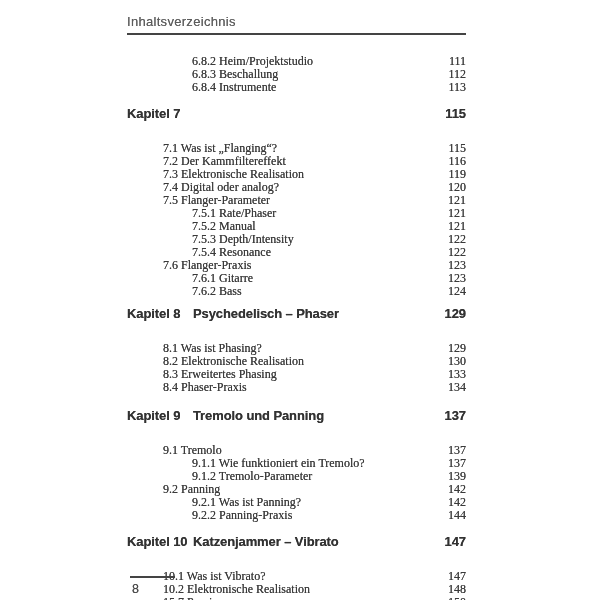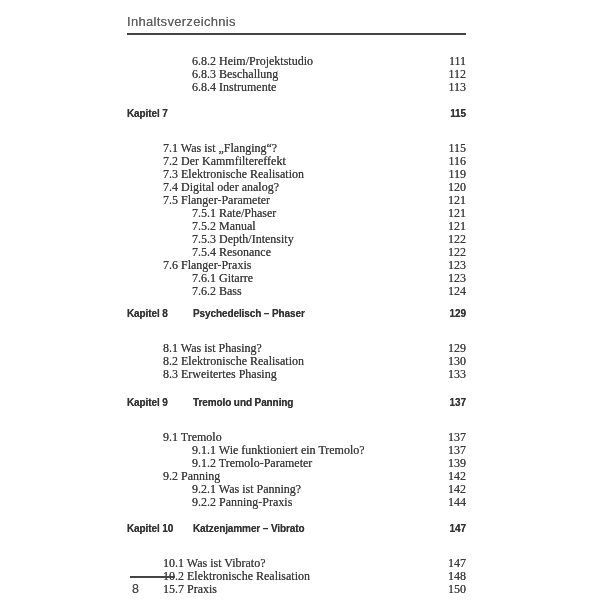--- a/index.html
+++ b/index.html
@@ -18,21 +18,21 @@
     font-family:"Liberation Sans",sans-serif;font-size:13px;line-height:14px;
     color:var(--header-text);letter-spacing:.3px;text-shadow:0 0 .4px rgba(92,92,92,.8);
   }
   .header-rule{height:2px;background:var(--rule);margin-top:4px;}
   .entry{display:flex;font-size:12px;line-height:13px;}
   .entry.lvl1{padding-left:36px;}
   .entry.lvl2{padding-left:65px;}
   .entry .pg{margin-left:auto;padding-left:8px;}
   .chapter-heading{
     display:flex;font-family:"Liberation Sans",sans-serif;font-weight:bold;
-    font-size:10px;line-height:16px;color:var(--heading);letter-spacing:-.1px;justify-content:center;
+    font-size:13px;line-height:16px;color:var(--heading);letter-spacing:-.1px;justify-content:center;
   }
   .chapter-label{min-width:66px;flex:0 0 auto;}
   .chapter-page{margin-left:auto;padding-left:8px;}
   .entries{margin-top:20px;}
   .s0{margin-top:9px;}
   .s1{margin-top:12px;}
   .s2{margin-top:8px;}
   .s3{margin-top:14px;}
   .s4{margin-top:12px;}
   .footer{position:absolute;left:130px;top:576px;}
@@ -134,20 +134,24 @@
               <span class="pg">129</span>
             </div>
             <div class="entry lvl1">
               <span class="lbl">8.2 Elektronische Realisation</span>
               <span class="pg">130</span>
             </div>
             <div class="entry lvl1">
               <span class="lbl">8.3 Erweitertes Phasing</span>
               <span class="pg">133</span>
             </div>
+            <div class="entry lvl1">
+              <span class="lbl">8.4 Phaser-Praxis</span>
+              <span class="pg">134</span>
+            </div>
           </div>
         </section>
         <section class="section s3">
           <div class="chapter-heading">
             <span class="chapter-label">Kapitel 9</span>
             <span class="chapter-title">Tremolo und Panning</span>
             <span class="chapter-page">137</span>
           </div>
           <div class="entries">
             <div class="entry lvl1">

